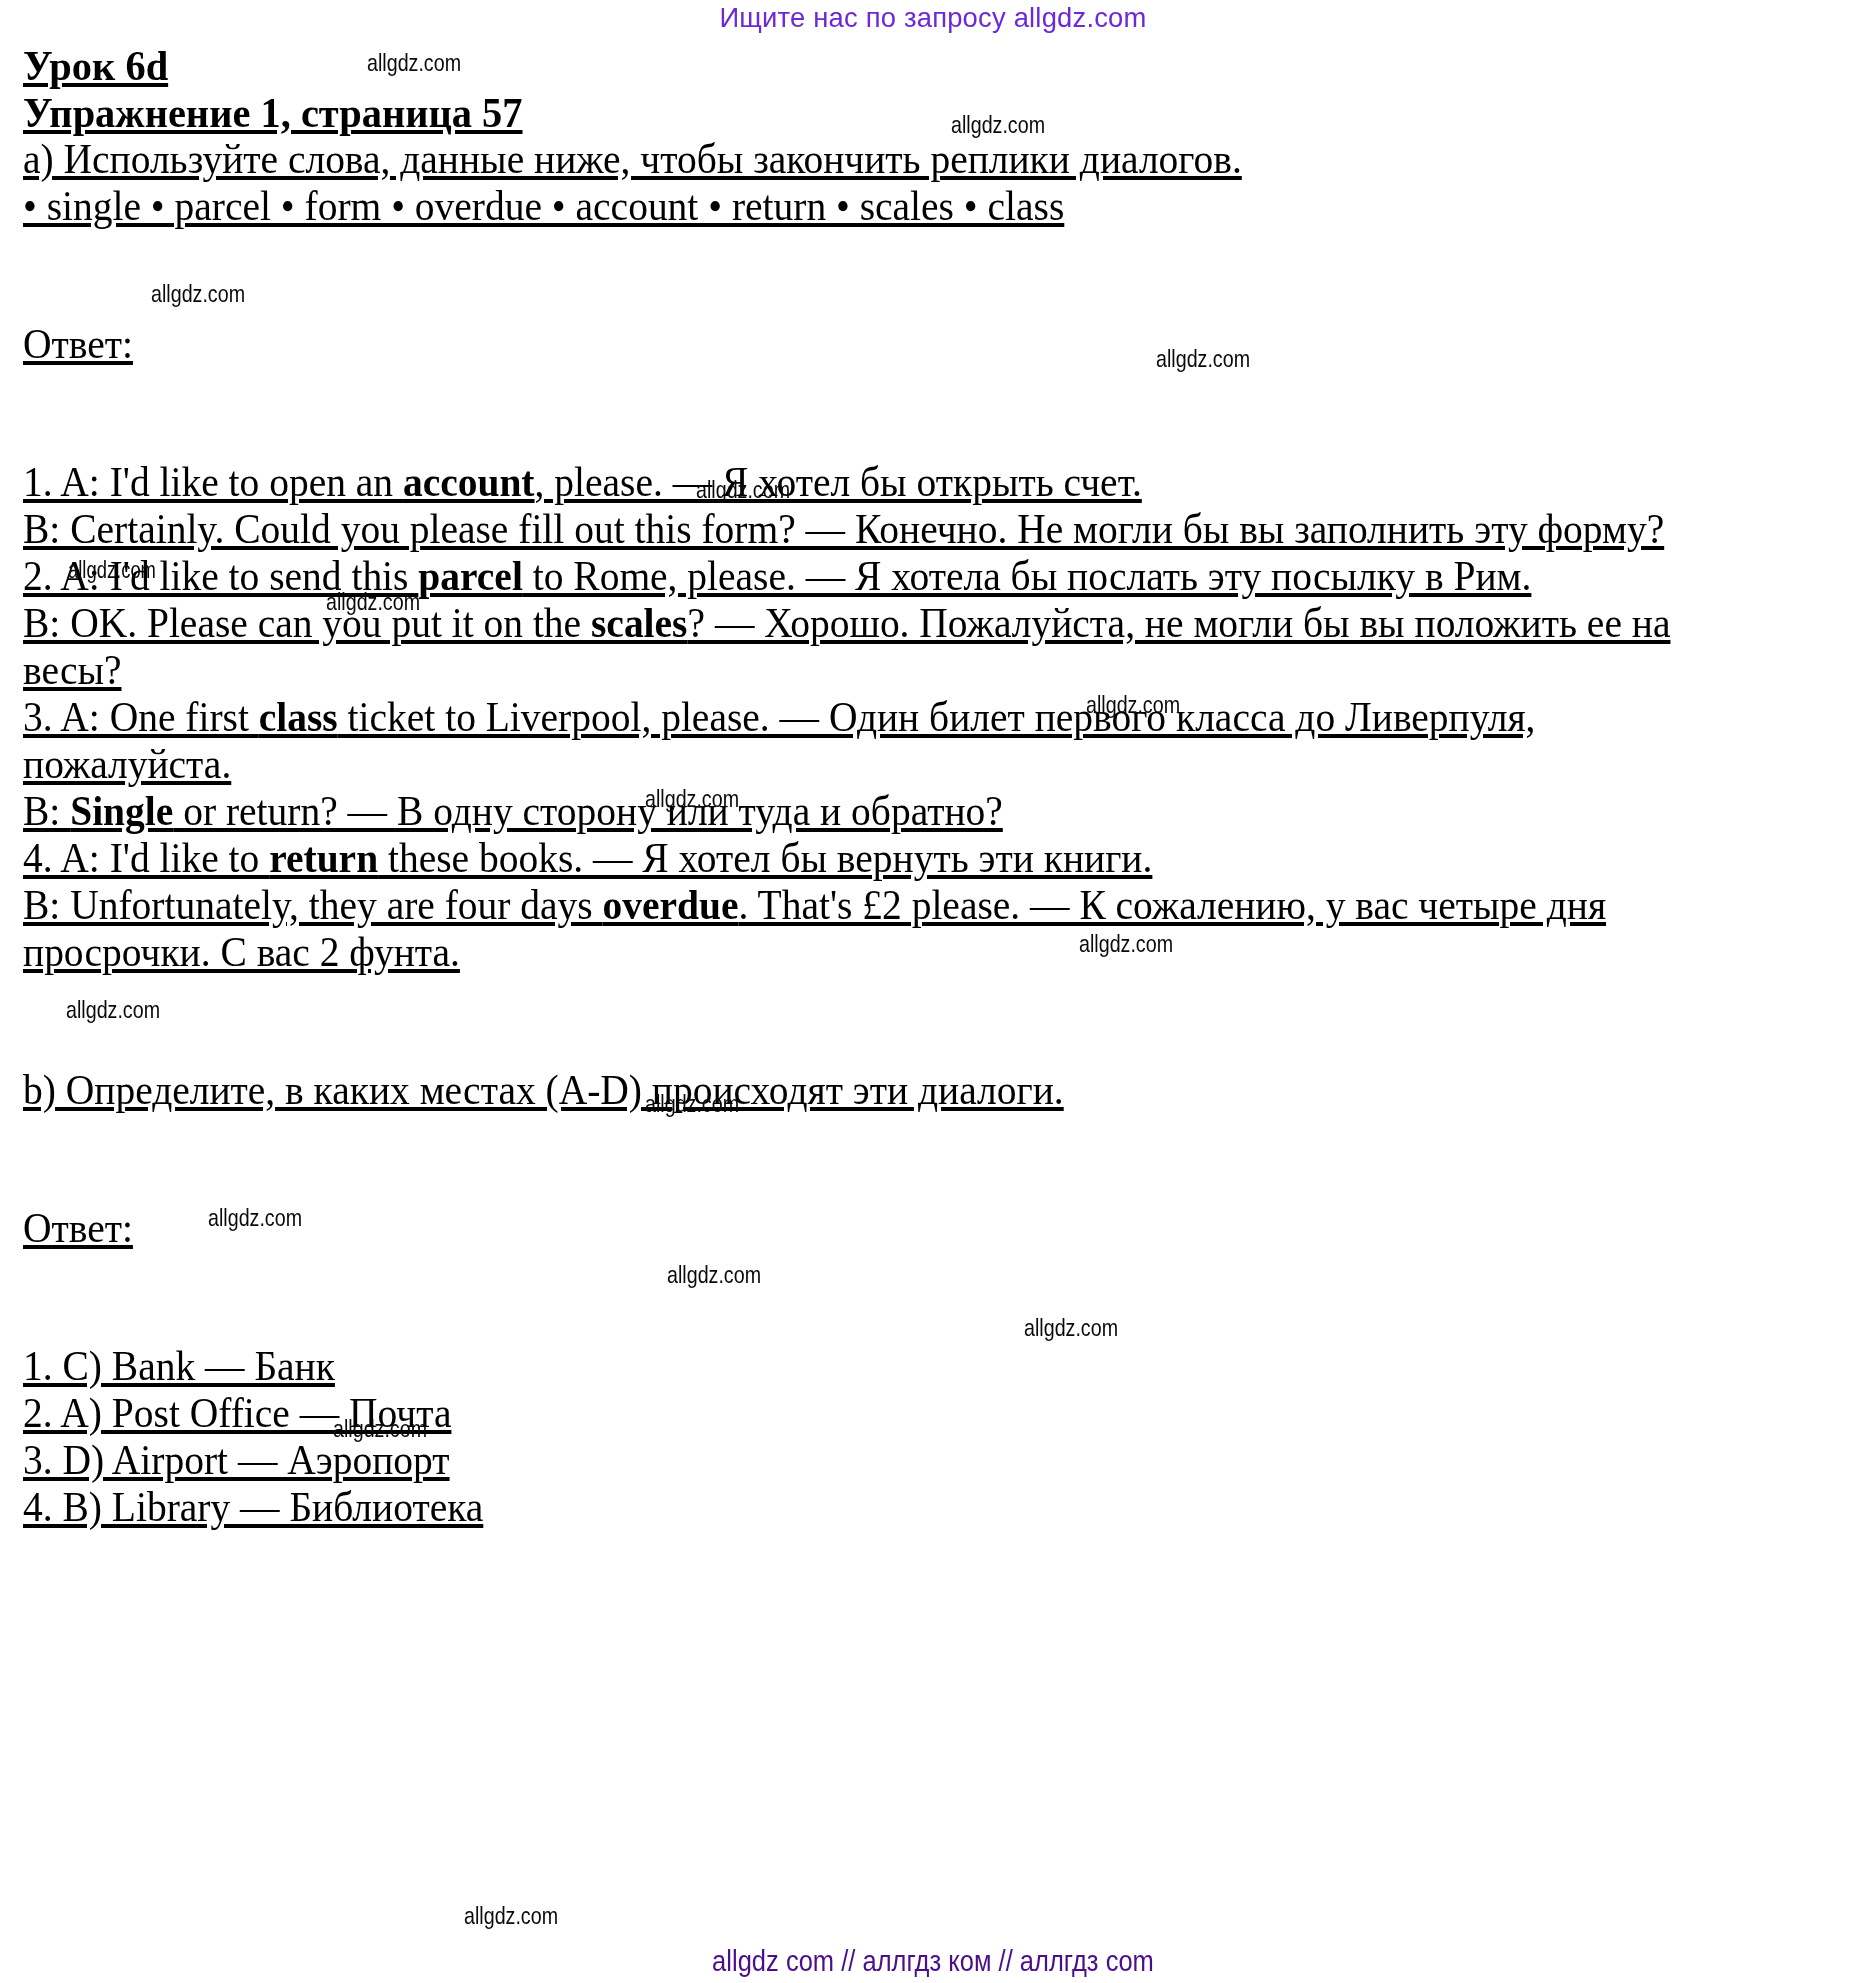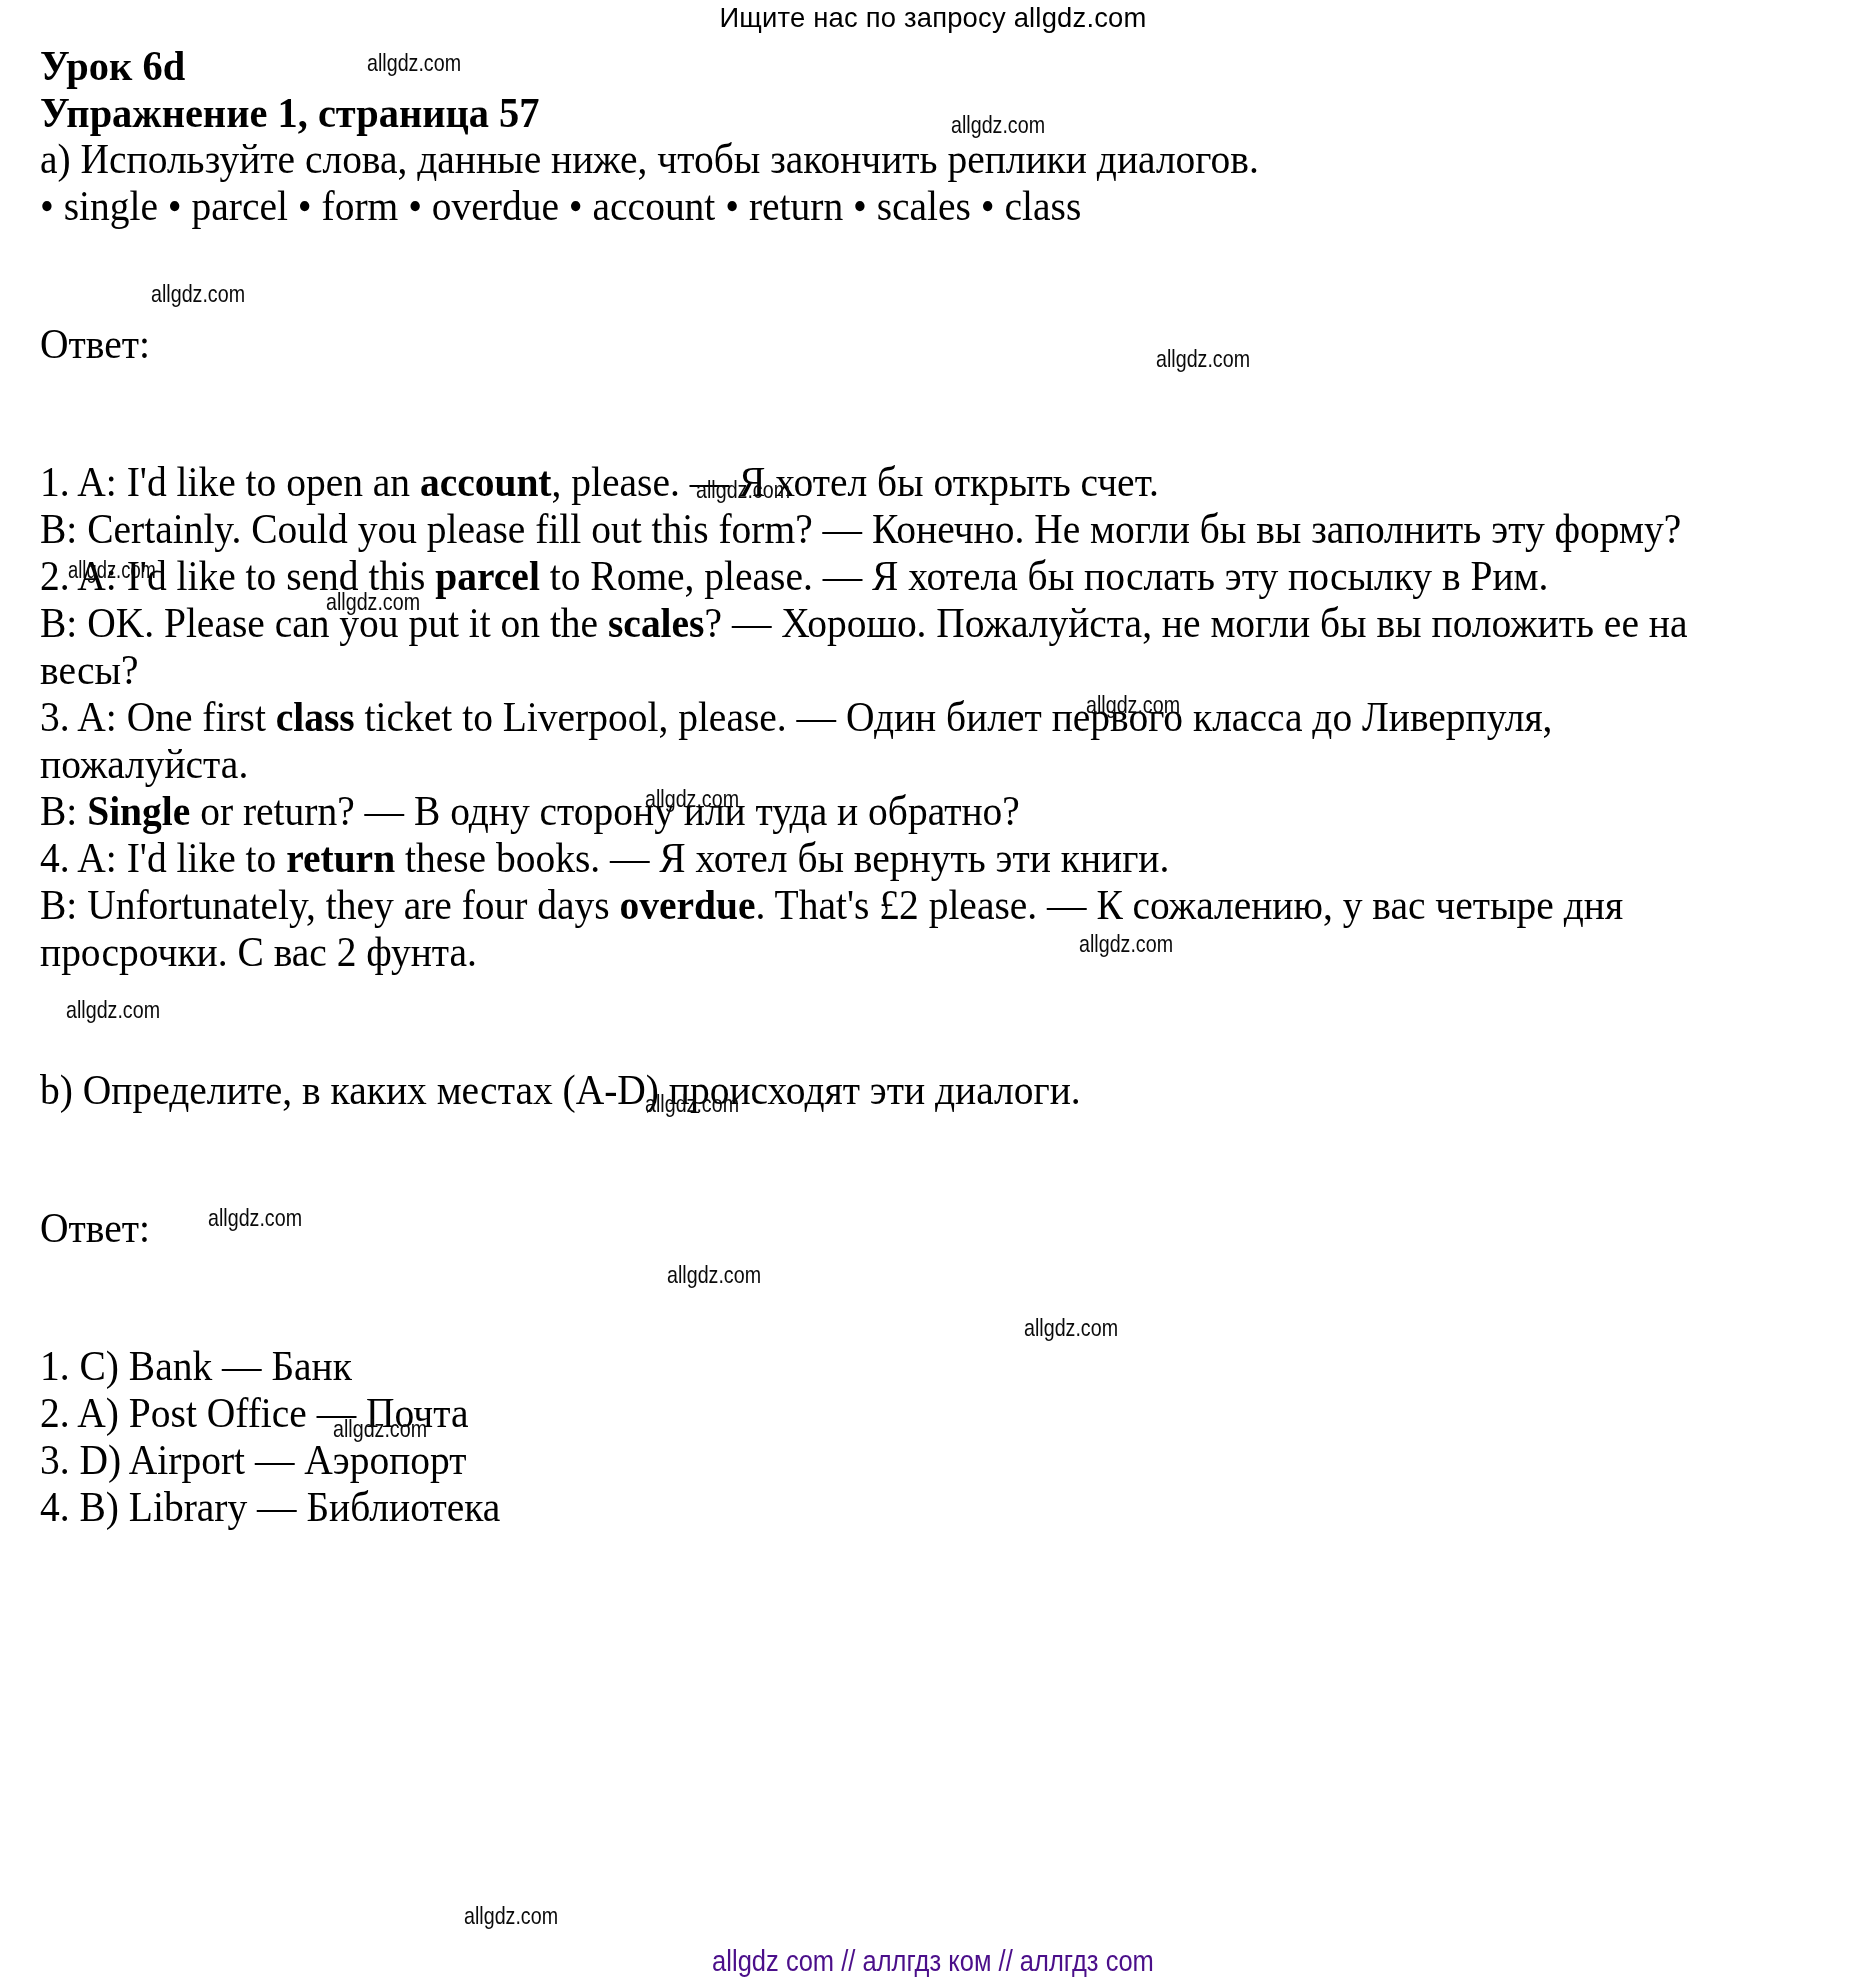--- a/index.html
+++ b/index.html
@@ -14,31 +14,32 @@
   .page{position:relative;width:1866px;height:1984px;}
 
   
   .promo{
     position:absolute;
     top:1.9px;left:0;width:1866px;
     text-align:center;
     font-family:"Liberation Sans", sans-serif;
     font-size:27.4px;
     font-weight:400;
-    color:#000000;
+    color:#6d28d9;
     letter-spacing:0.2px;
     white-space:nowrap;
   }
 
   
   .content{
     position:absolute;
-    left:40px;
+    left:23px;
     top:42px;
     width:1798px;
+    text-decoration:underline;
   }
   .line{
     font-family:"Liberation Serif", serif;
     font-size:42px;
     line-height:47px;
     color:#000;
     white-space:nowrap;
     transform:scaleX(0.94);
     transform-origin:left center;
   }

